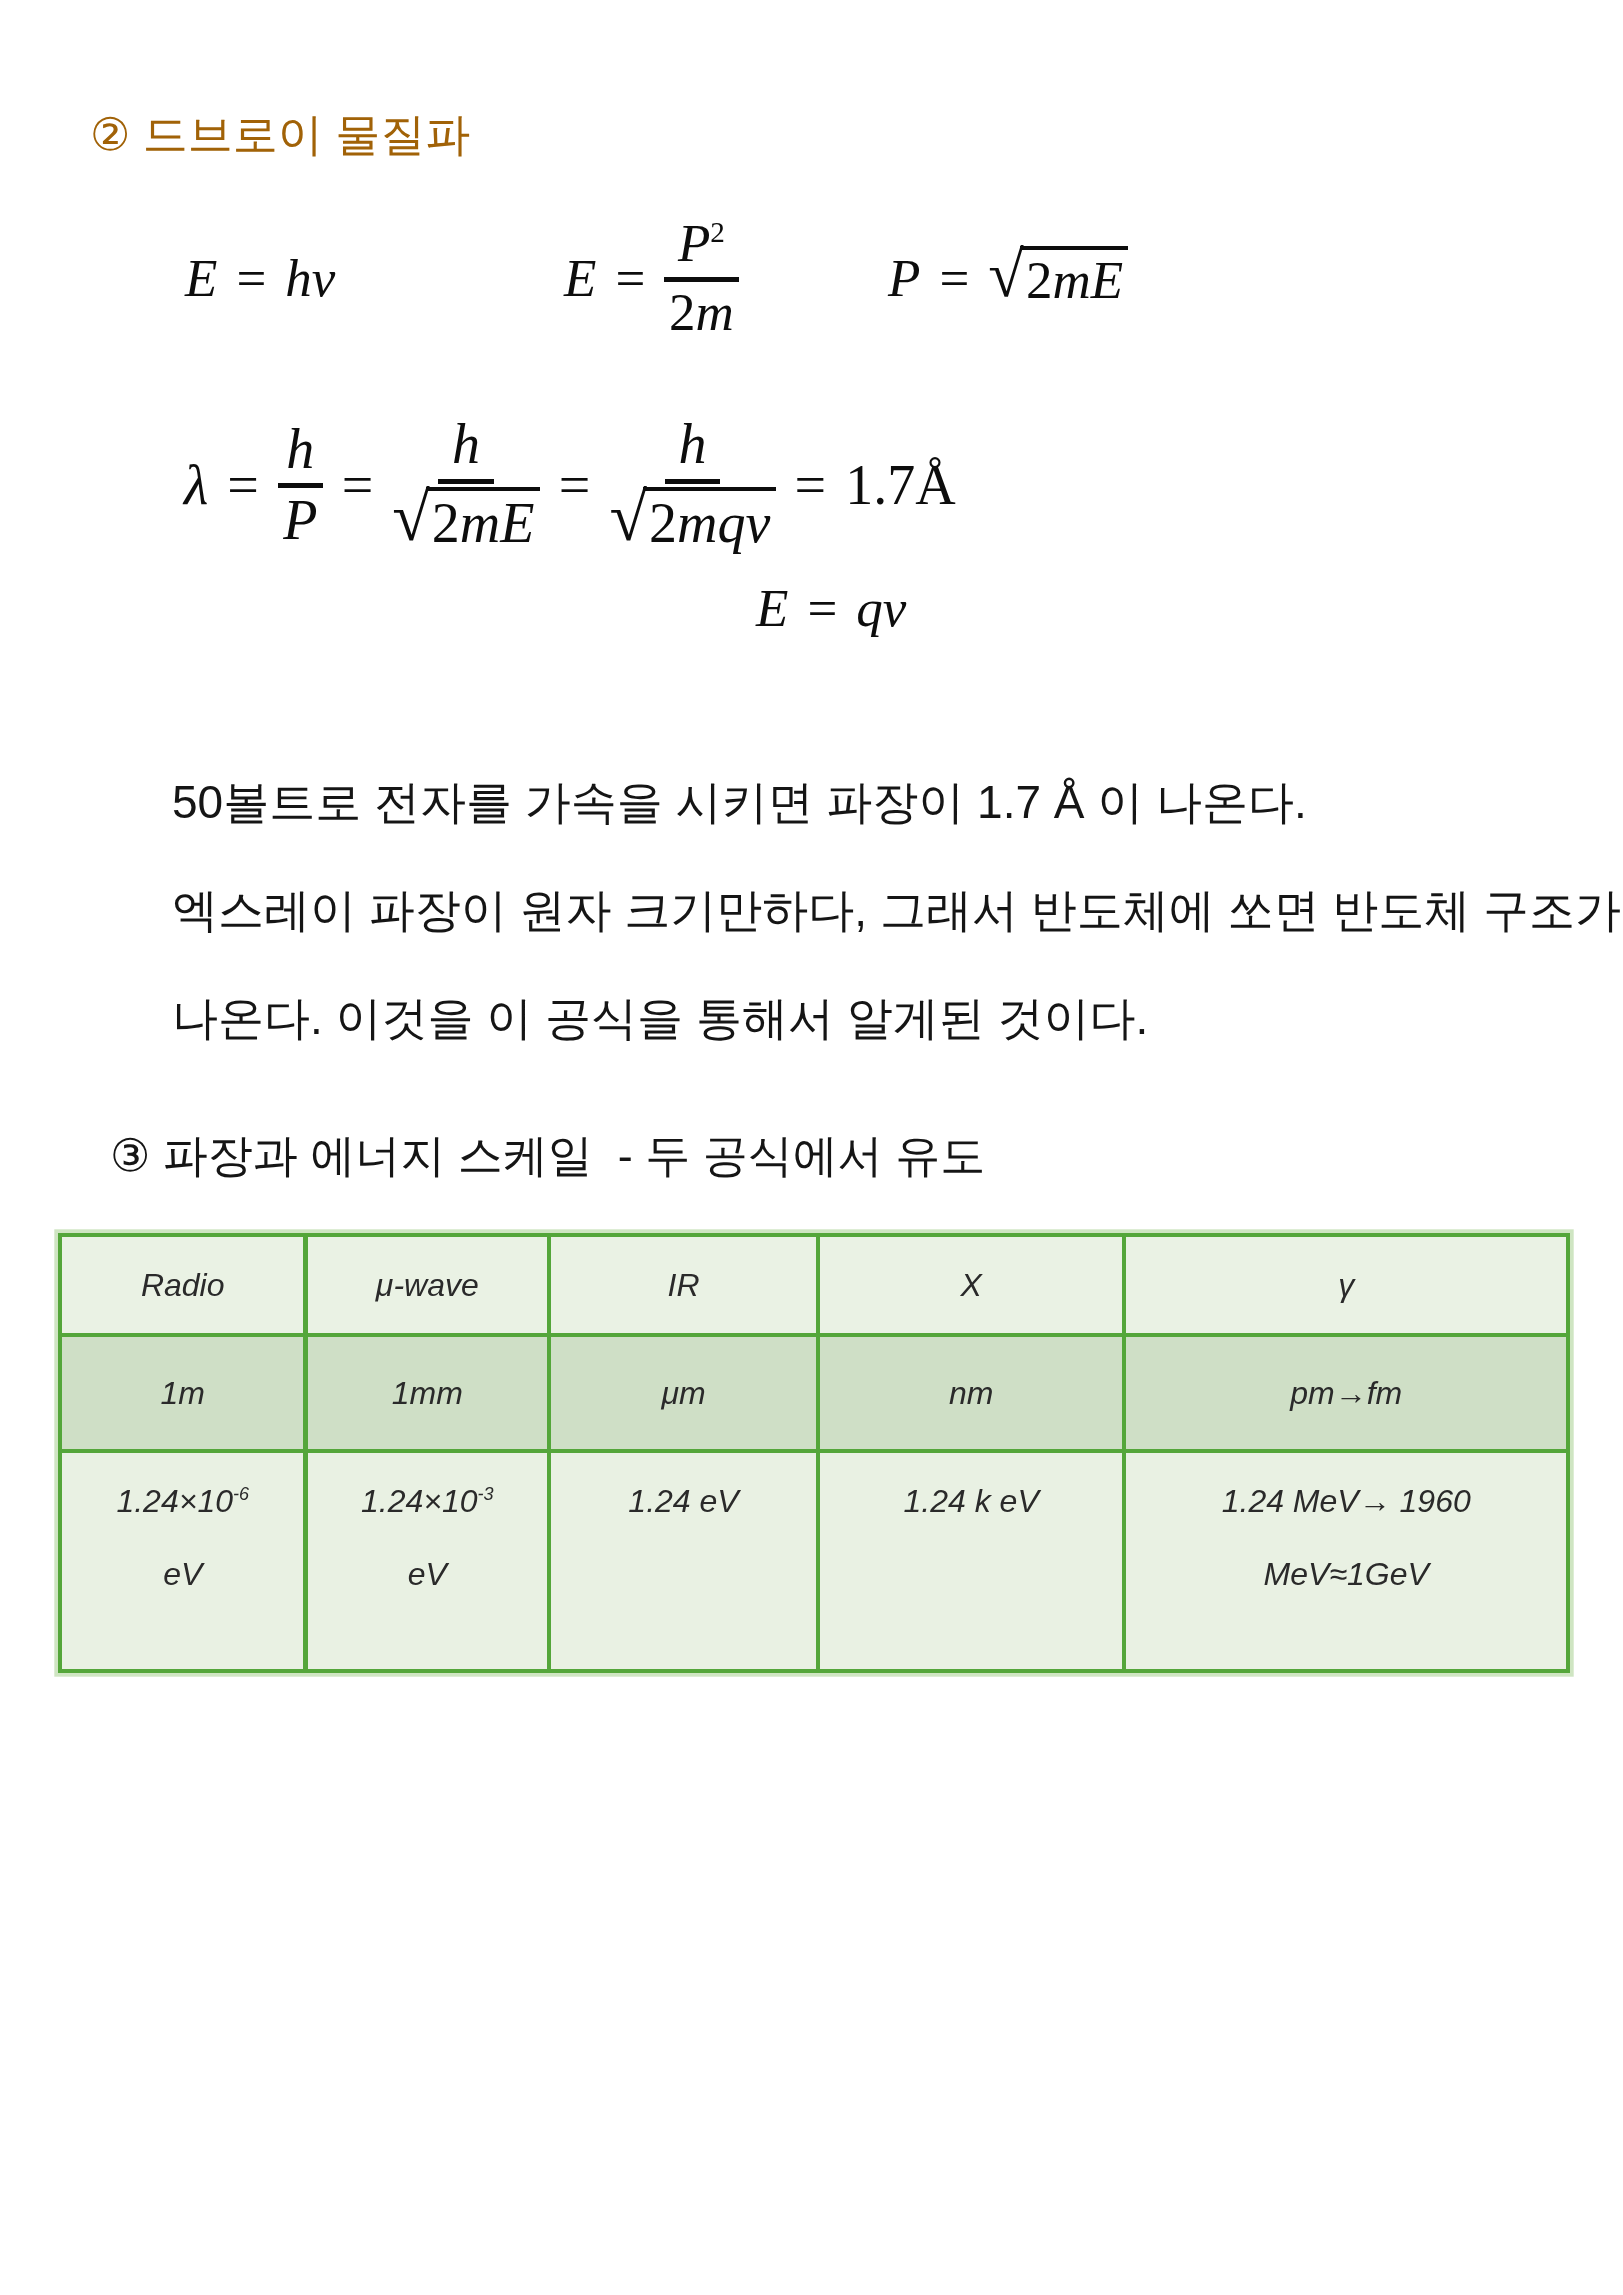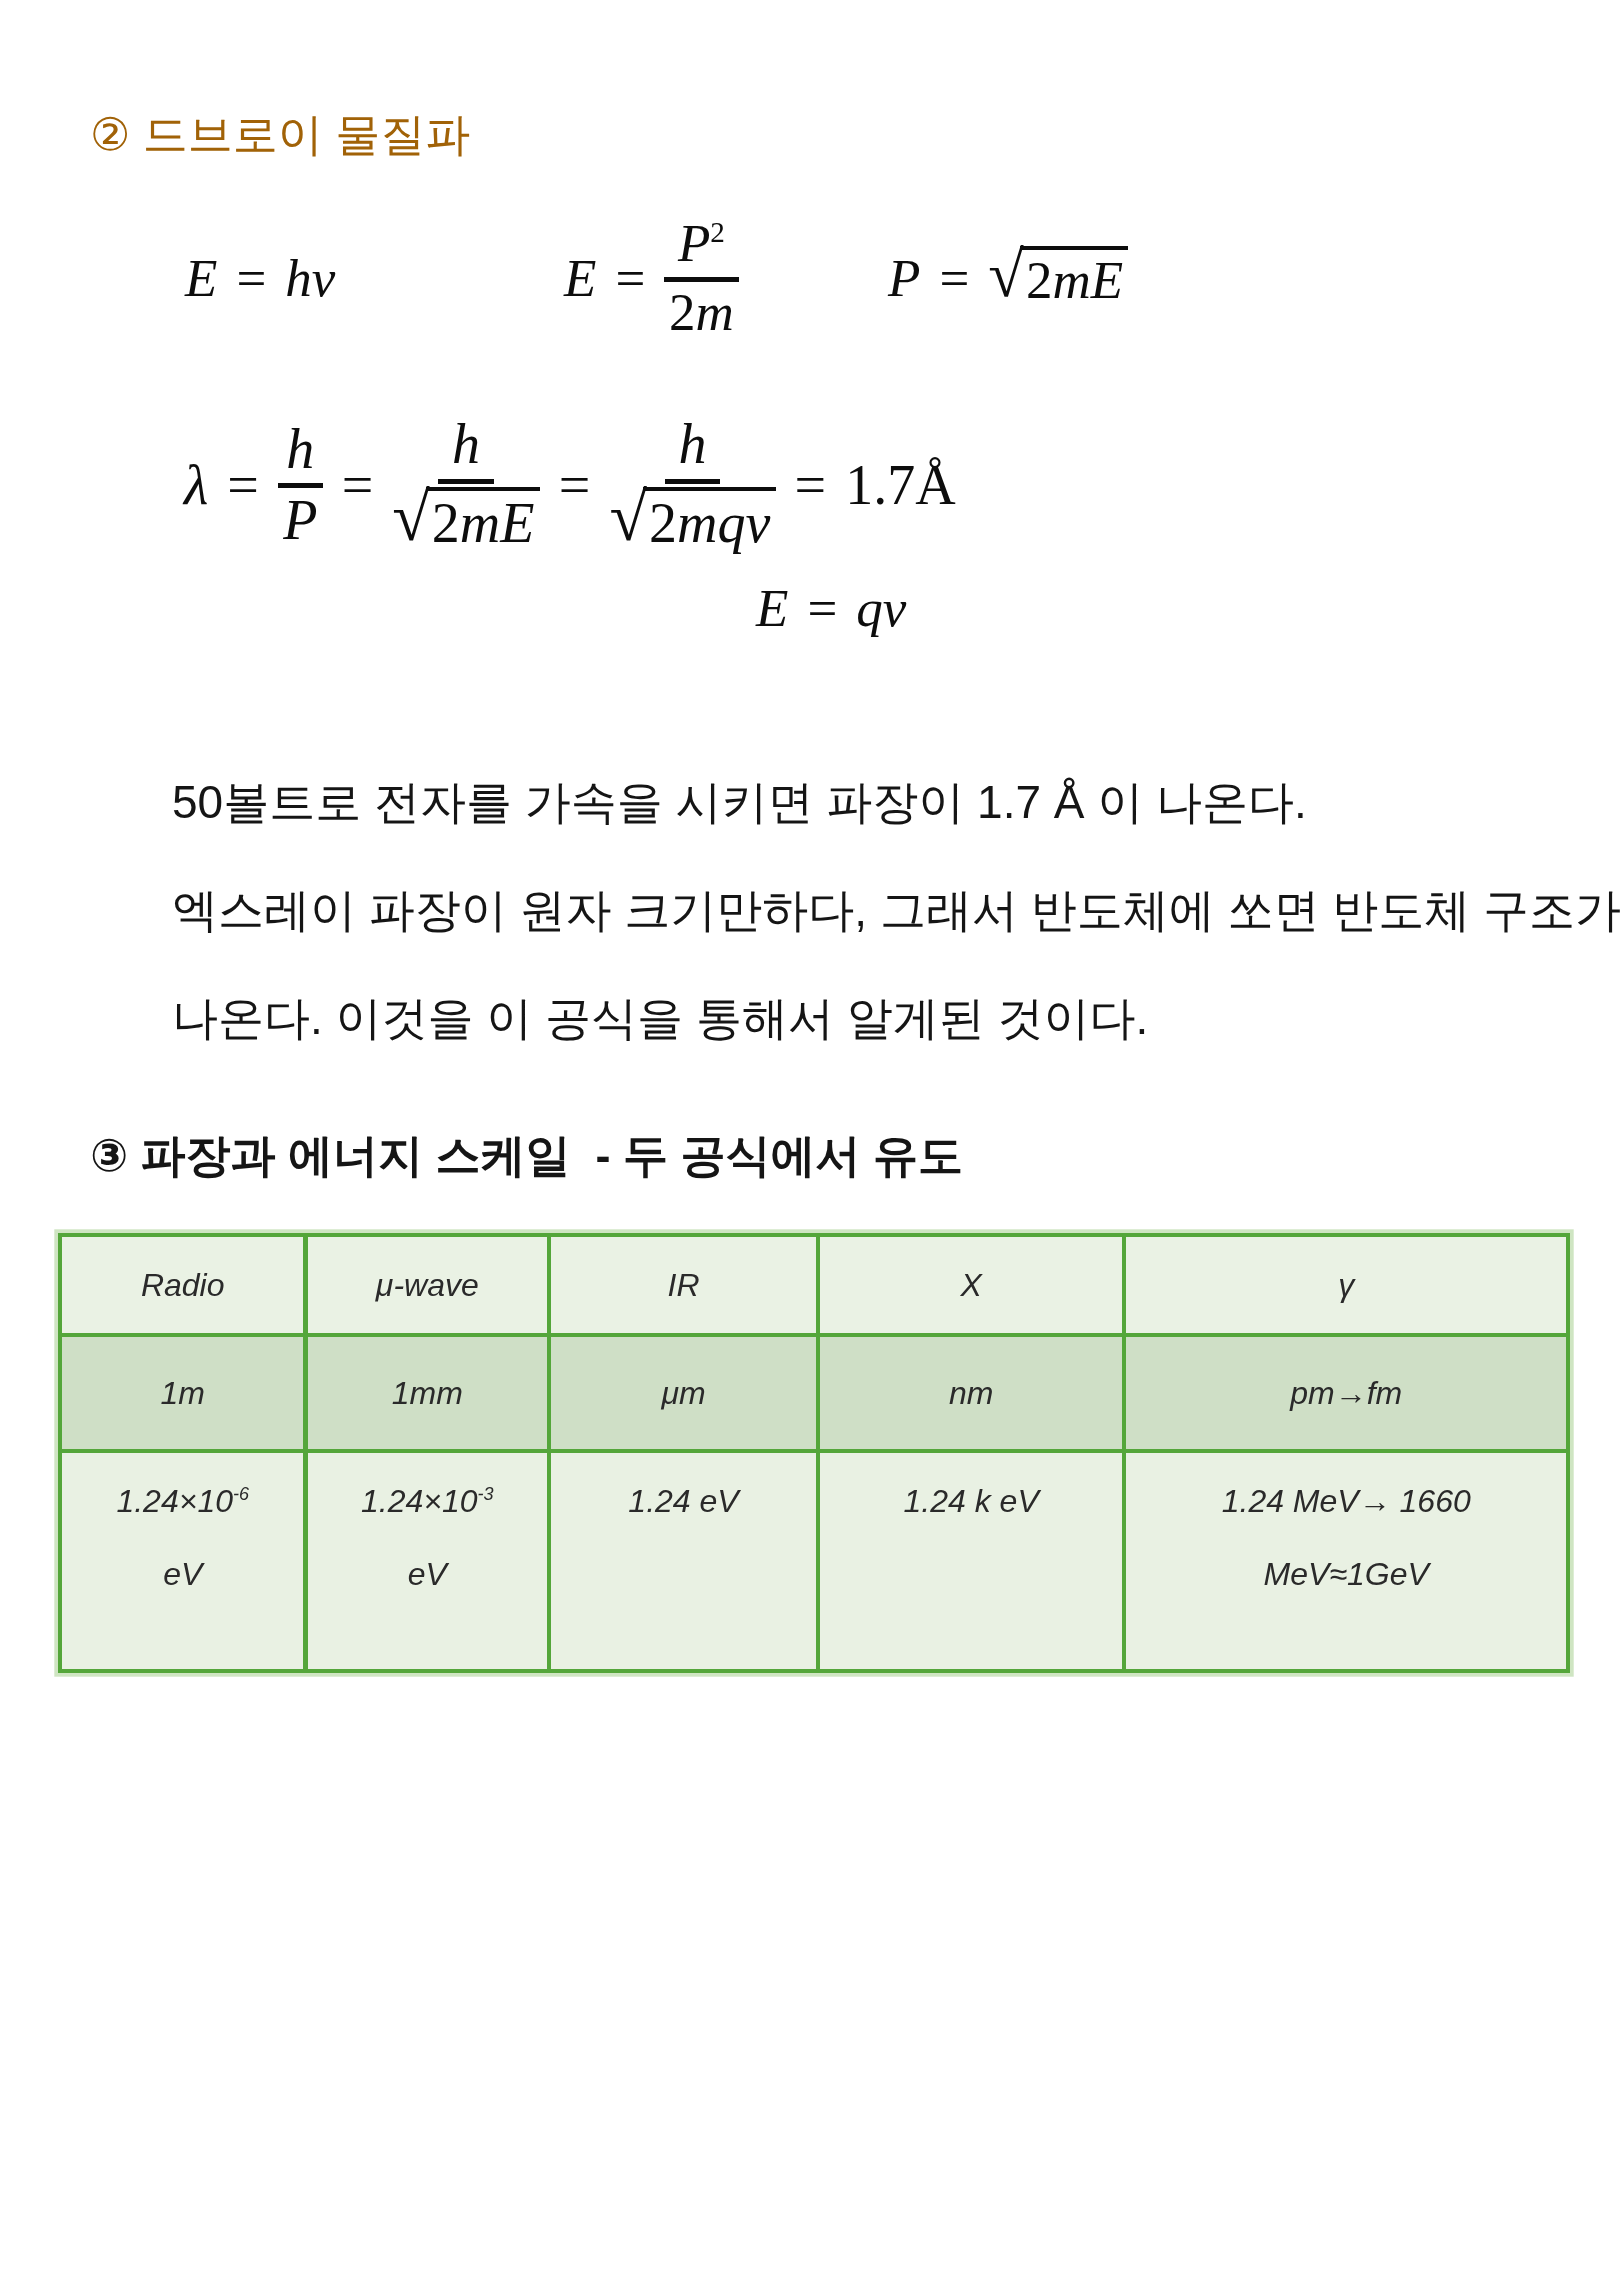--- a/index.html
+++ b/index.html
@@ -2,21 +2,21 @@
 <html style="font-size:8.4px"><head>
 <meta charset="utf-8">
 <style>
   html,body{margin:0;padding:0;}
   body{
     width:1623px;height:2295px;position:relative;background:#ffffff;
     font-family:"Liberation Sans","DejaVu Sans",sans-serif;color:#1f1f1f;
     overflow:hidden;
   }
   .h2{position:absolute;left:90px;top:105px;font-size:45px;font-weight:400;white-space:pre;margin:0;color:#a16207;}
-  .h3{position:absolute;left:90px;top:1126px;font-size:45px;font-weight:700;white-space:pre;margin:0;color:#151515;text-align:center;}
+  .h3{position:absolute;left:110px;top:1126px;font-size:45px;font-weight:400;white-space:pre;margin:0;color:#151515;text-align:center;}
 
   
   .eq{position:absolute;display:flex;align-items:center;
       font-family:"Liberation Serif","DejaVu Serif",serif;font-size:53px;color:#0d0d0d;white-space:nowrap;}
   .eq .op{margin:0 19px;font-style:normal;}
   .var{font-style:italic;}
   .coef{font-style:normal;}
   .upr{font-style:normal;}
   .frac{display:inline-flex;flex-direction:column;align-items:center;text-align:center;vertical-align:middle;}
   .frac .num{padding:0 13.7px 5.3px;border-bottom:5.8px solid #0d0d0d;line-height:1.05;}
@@ -169,17 +169,17 @@
   </div>
   <div class="cell bot">
     <div><span>1.24 eV</span><sup></sup></div>
     <div></div>
   </div>
   <div class="cell bot">
     <div><span>1.24 k eV</span><sup></sup></div>
     <div></div>
   </div>
   <div class="cell bot">
-    <div><span>1.24 MeV→ 1660</span><sup></sup></div>
+    <div><span>1.24 MeV→ 1960</span><sup></sup></div>
     <div>MeV≈1GeV</div>
   </div>
 </div>
 
 
 </body></html>

